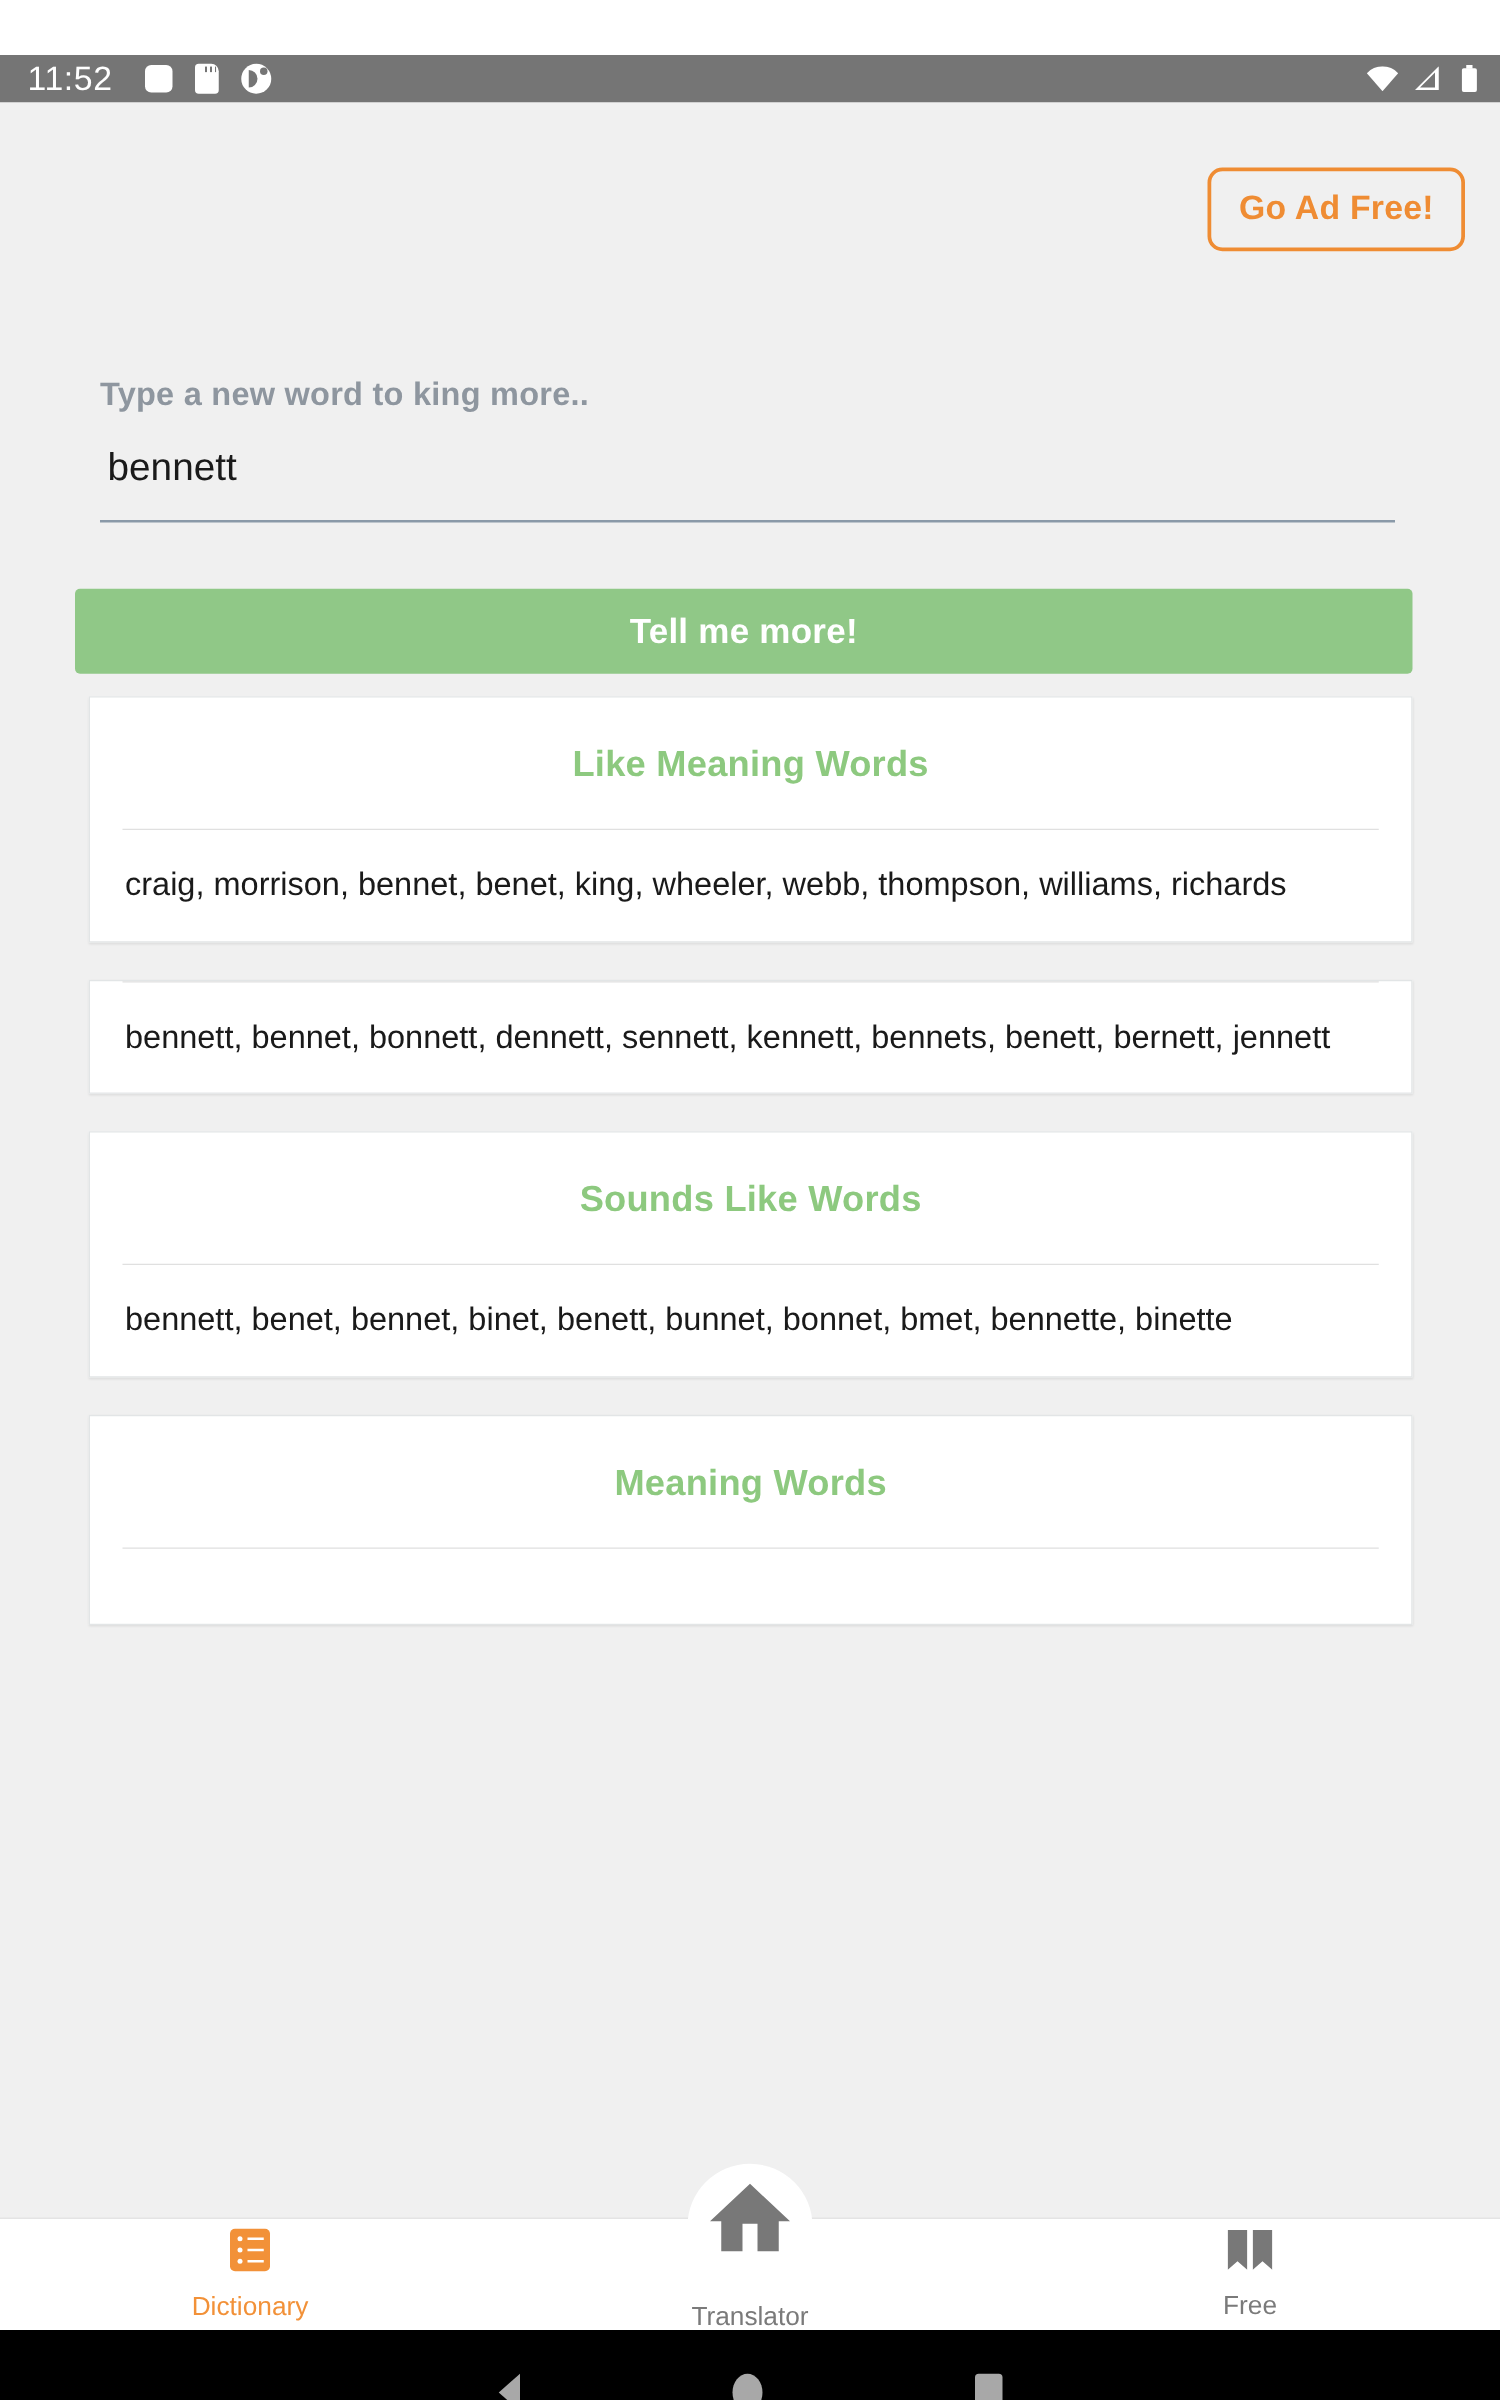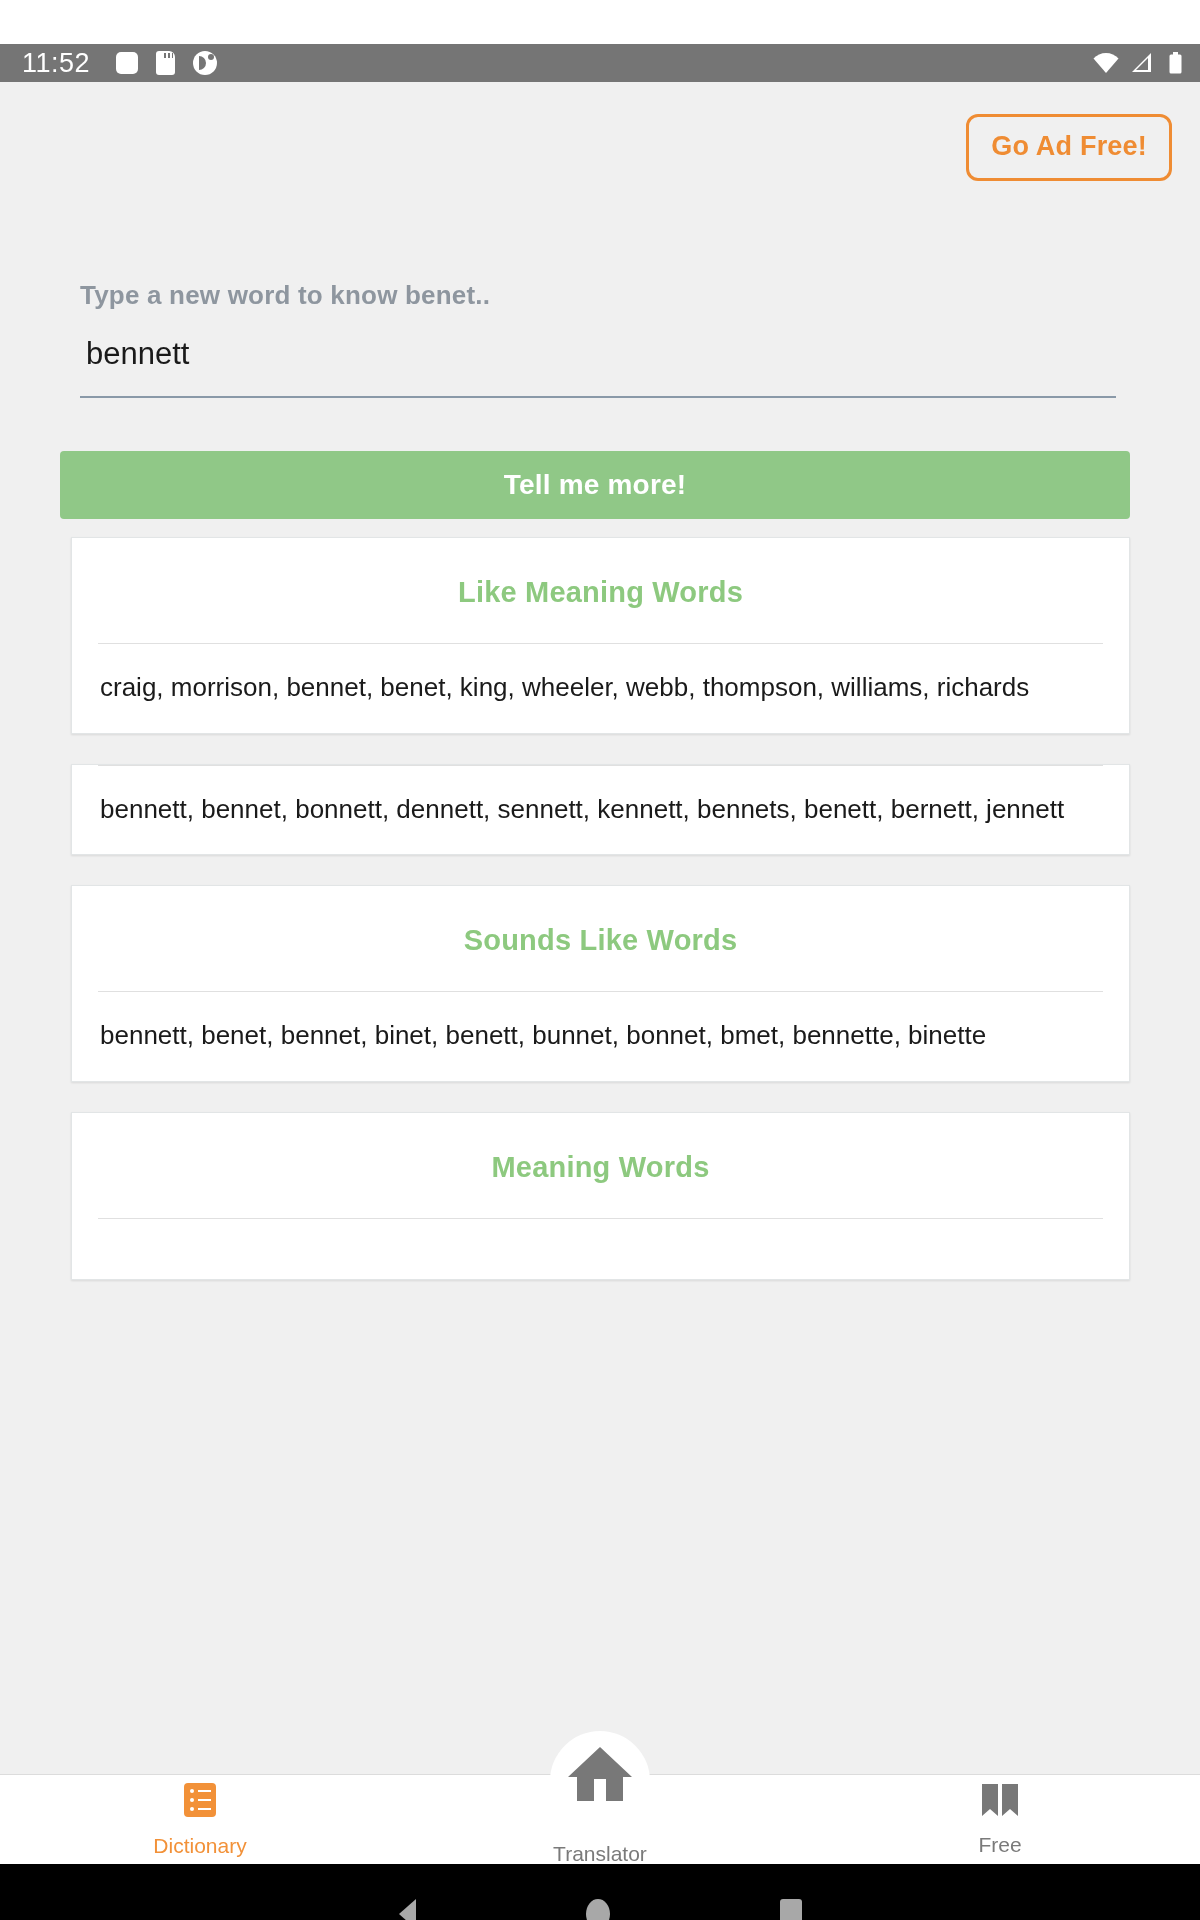--- a/index.html
+++ b/index.html
@@ -70,21 +70,21 @@
   .content {
     flex: 1 1 auto;
     position: relative;
     background: #f0f0f0;
     overflow: hidden;
   }
 
   .ad-free-row {
     display: flex;
     justify-content: flex-end;
-    padding: 32px 28px 0 0;
+    padding: 52px 28px 0 0;
   }
   .ad-free-btn {
     border: 3px solid #ef8c33;
     border-radius: 12px;
     color: #ef8c33;
     font-size: 27px;
     font-weight: bold;
     padding: 16px 22px 18px 22px;
     background: transparent;
     line-height: 1;
@@ -270,21 +270,21 @@
     </span>
   </div>
 
   <div class="content">
 
     <div class="ad-free-row">
       <button class="ad-free-btn">Go Ad Free!</button>
     </div>
 
     <div class="search-section">
-      <div class="search-label">Type a new word to know benet..</div>
+      <div class="search-label">Type a new word to king more..</div>
       <div class="search-input-wrap">
         <input class="search-input" type="text" value="bennett" style="">
       </div>
     </div>
 
     <div class="cta-wrap">
       <button class="cta-btn">Tell me more!</button>
     </div>
 
     <div class="cards">

